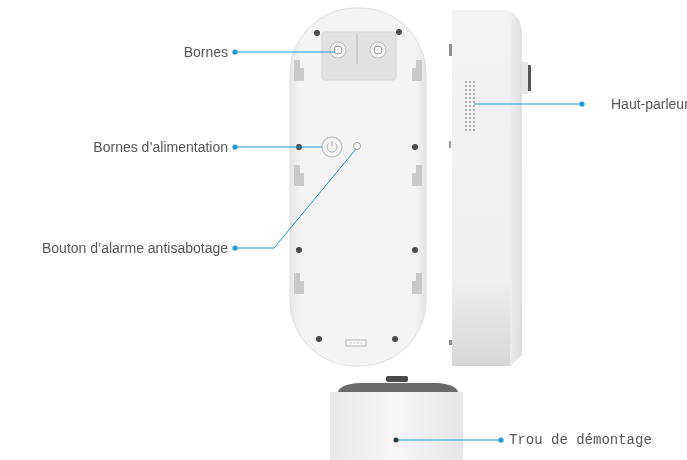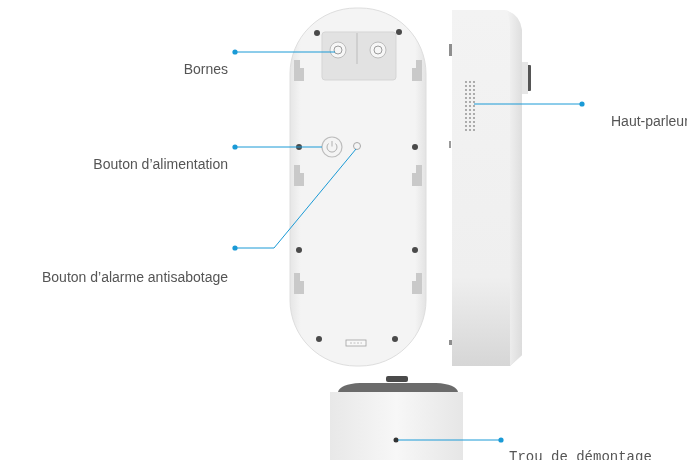--- a/index.html
+++ b/index.html
@@ -1,18 +1,18 @@
 <!DOCTYPE html>
 <html><head>
 <meta charset="utf-8">
 <style>
   html, body { margin: 0; padding: 0; background: #ffffff; }
   body { width: 687px; height: 460px; position: relative; overflow: hidden;
          font-family: "Liberation Sans", sans-serif; }
-  .label { position: absolute; font-size: 14px; color: #555555; white-space: nowrap; line-height: 16px; margin-top: 17px; }
+  .label { position: absolute; font-size: 14px; color: #555555; white-space: nowrap; line-height: 16px; }
   .label.right { text-align: right; }
   svg.diagram { position: absolute; left: 0; top: 0; }
 </style>
 </head>
 <body>
 
 <svg class="diagram" width="687" height="460" viewBox="0 0 687 460">
   <defs>
     <linearGradient id="backGrad" x1="0" y1="0" x2="1" y2="0">
       <stop offset="0" stop-color="#e6e6e6"></stop>
@@ -113,16 +113,16 @@
   <g fill="#1a9ad6">
     <circle cx="235" cy="52" r="2.6"></circle>
     <circle cx="235" cy="147" r="2.6"></circle>
     <circle cx="235" cy="248" r="2.6"></circle>
     <circle cx="582" cy="104" r="2.6"></circle>
     <circle cx="501" cy="440" r="2.6"></circle>
   </g>
 </svg>
 
 <div class="label right" style="right:459px; top:44px;">Bornes</div>
-<div class="label right" style="right:459px; top:139px;">Bouton d’alimentation</div>
-<div class="label right" style="right:459px; top:252px;">Bouton d’alarme antisabotage</div>
+<div class="label right" style="right:459px; top:139px;">Bornes d’alimentation</div>
+<div class="label right" style="right:459px; top:240px;">Bouton d’alarme antisabotage</div>
 <div class="label" style="left:611px; top:96px;">Haut-parleur</div>
 <div class="label" style="left:509px; top:432px;font-family:Liberation Mono, monospace;">Trou de démontage</div>
 
 </body></html>

